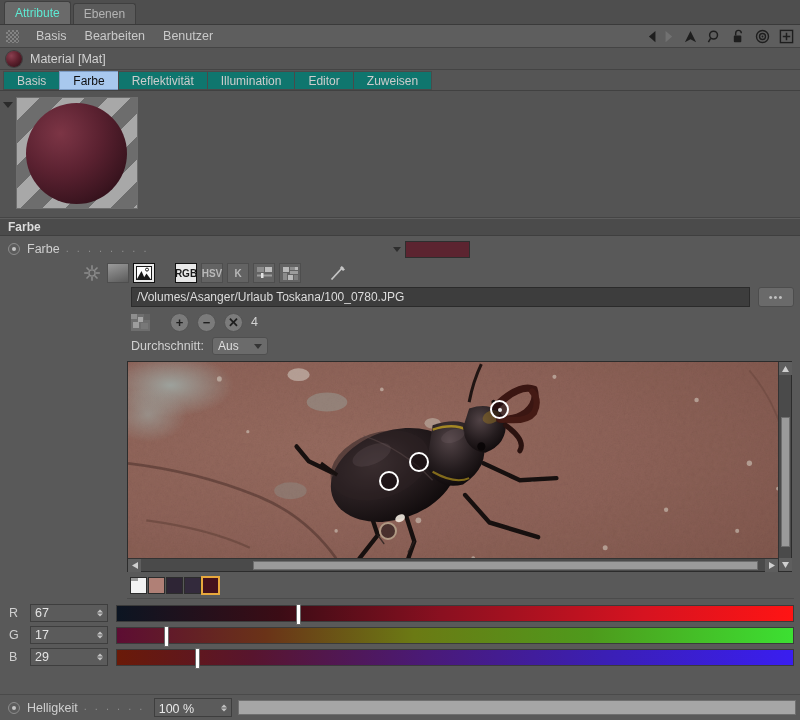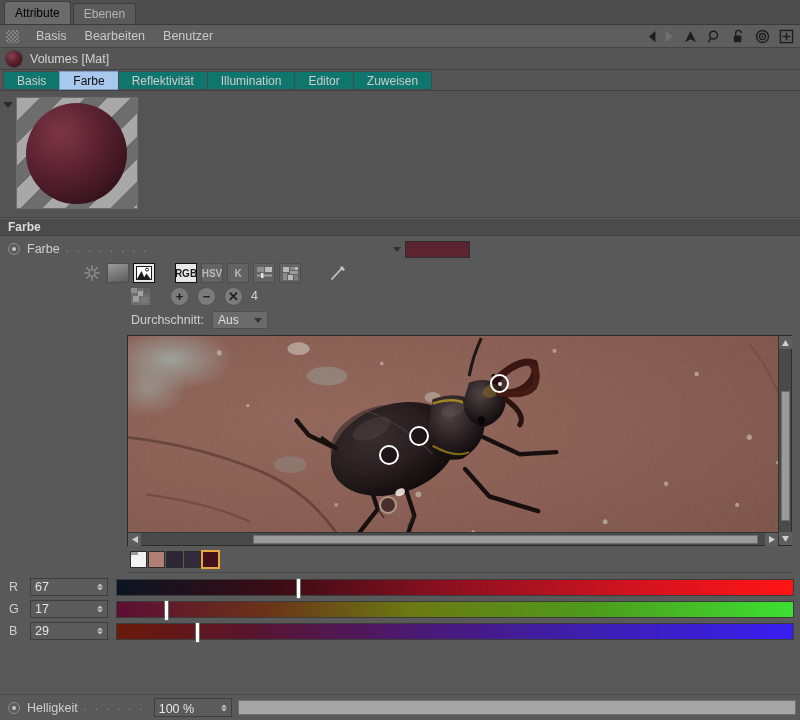--- a/index.html
+++ b/index.html
@@ -29,21 +29,21 @@
     font-size: 12px;
     color: #b4b4b4;
     background: #5a5a5a;
     border: 1px solid #3f3f3f;
     border-bottom: none;
     border-radius: 3px 3px 0 0;
     margin-right: 2px;
   }
   .winTab.active {
     background: #6a6a6a;
-    color: #000000;
+    color: #5eead4;
     height: 23px;
   }
 
   
   .menubar {
     height: 23px;
     background: #5e5e5e;
     display: flex; align-items: center;
     padding: 0 6px;
     border-bottom: 1px solid #444;
@@ -433,21 +433,21 @@
     <svg class="mi" viewBox="0 0 16 16">
       <rect x="1.5" y="1.5" width="13" height="13" fill="none" stroke="#1e1e1e" stroke-width="1.5"></rect>
       <line x1="8" y1="4" x2="8" y2="12" stroke="#1e1e1e" stroke-width="1.6"></line>
       <line x1="4" y1="8" x2="12" y2="8" stroke="#1e1e1e" stroke-width="1.6"></line>
     </svg>
   </div>
 </div>
 
 <div class="objHeader">
   <div class="objSphere"></div>
-  <div class="objTitle">Volumes [Mat]</div>
+  <div class="objTitle">Material [Mat]</div>
 </div>
 
 <div class="propTabs">
   <div class="pTab">
     <span>Basis</span>
     </div>
   <div class="pTab active">
     <span>Farbe</span>
     </div>
   <div class="pTab">
@@ -544,20 +544,28 @@
     </div>
     <div style="width:22px"></div>
     <div class="mBtn flat">
       <svg width="18" height="18" viewBox="0 0 18 18">
         <line x1="2.5" y1="15.5" x2="14" y2="3" stroke="#c6c6c6" stroke-width="1.8"></line>
         <path d="M12.5 2 L16 5.5 L14 7 L11 4 Z" fill="#c6c6c6"></path>
       </svg>
     </div>
   </div>
 
+  <div class="row" style="height:26px;padding-left:131px;padding-right:6px;">
+    <div class="pathField" style="flex:1;margin-right:8px;">
+      <span>/Volumes/Asanger/Urlaub Toskana/100_0780.JPG</span>
+    </div>
+    <div class="dotsBtn">
+      <span>•••</span>
+    </div>
+  </div>
 
   <div class="row" style="height:24px;padding-left:131px;">
     <div style="width:19px;height:17px;margin-right:20px;">
       <svg width="19" height="17" viewBox="0 0 19 17">
         <rect x="0" y="0" width="19" height="17" fill="#6e6e6e"></rect>
         <rect x="0" y="0" width="6" height="5" fill="#8e8e8e"></rect>
         <rect x="7" y="3" width="5" height="5" fill="#a6a6a6"></rect>
         <rect x="13" y="0" width="6" height="6" fill="#636363"></rect>
         <rect x="2" y="8" width="6" height="6" fill="#9d9d9d"></rect>
         <rect x="10" y="9" width="7" height="6" fill="#787878"></rect>

